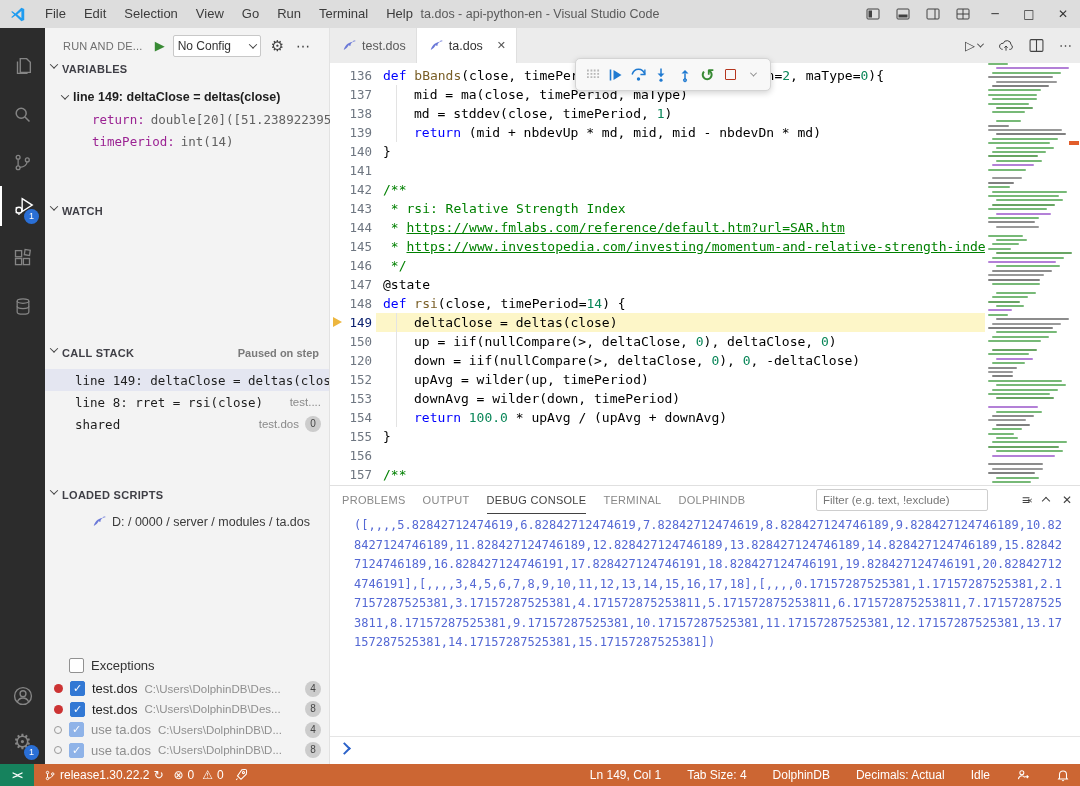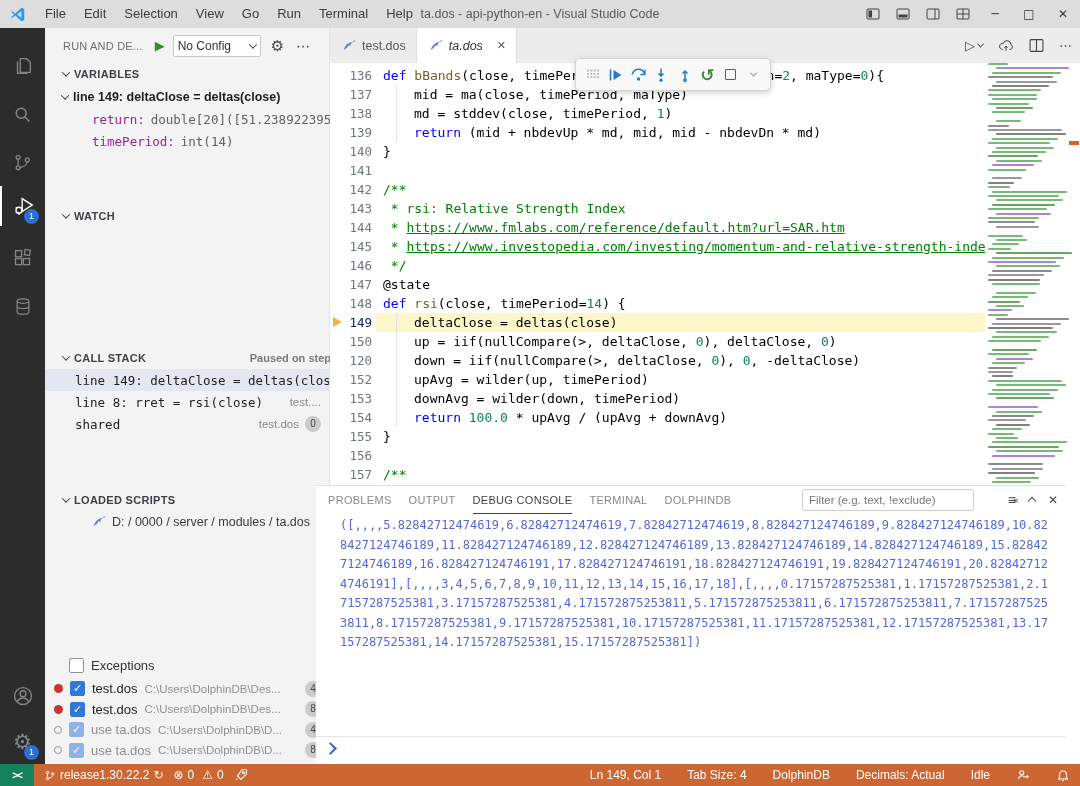--- a/index.html
+++ b/index.html
@@ -25,21 +25,21 @@
   .gear-glyph{font-size:21px;font-family:"DejaVu Sans",sans-serif}
 
   
   #sidebar{position:absolute;left:45px;top:28px;width:285px;height:736px;background:#f3f3f3;border-right:1px solid #e2e2e2}
   #sidebar-title{position:absolute;left:0;top:0;width:100%;height:35px;display:flex;align-items:center}
   #sidebar-title .lbl{margin-left:18px;font-size:11px;color:#6f6f6f;letter-spacing:.2px}
   #run-play{margin-left:12px;color:#388a34;font-size:13px}
   #config-select{margin-left:8px;width:88px;height:22px;background:#fff;border:1px solid #c8c8c8;border-radius:2px;font-size:12px;color:#333;display:flex;align-items:center;padding:0 4px;justify-content:space-between}
   #sb-gear{margin-left:10px;font-size:15px;color:#424242;font-family:"DejaVu Sans",sans-serif}
   #sb-more{margin-left:12px;font-size:14px;color:#424242}
-  .sect-head{position:absolute;left:12px;width:100%;height:22px;display:flex;align-items:center;font-size:11px;font-weight:bold;color:#3f3f46;letter-spacing:.3px}
+  .sect-head{position:absolute;left:0;width:100%;height:22px;display:flex;align-items:flex-start;font-size:11px;font-weight:bold;color:#3f3f46;letter-spacing:.3px}
   .sect-head .chev{margin:0 5px 0 6px}
   .chev{display:inline-block;width:6px;height:6px;border-right:1.3px solid #424242;border-bottom:1.3px solid #424242}
   .chev.down{transform:rotate(45deg) translate(-1px,-1px)}
   .chev.right{transform:rotate(-45deg)}
   .sect-right{position:absolute;right:10px;font-size:11px;font-weight:bold;color:#7a7a7a;letter-spacing:0}
   .var-scope{position:absolute;left:0;width:100%;height:22px;display:flex;align-items:center;font-weight:bold;font-size:12.5px;color:#1e1e1e}
   .var-scope .chev{margin:0 5px 0 17px}
   .var-row{position:absolute;left:47px;height:22px;display:flex;align-items:center;font-size:12.5px;white-space:nowrap}
   .var-name{color:#9b2393}
   .var-val{color:#616161;margin-left:6px}
@@ -63,21 +63,21 @@
   .bp-row .pill{margin:0 8px 0 4px;flex:none}
   .bp-row.dim .bp-name{color:#8f8f8f}
   .bp-row.dim .checkbox.checked{background:#8fb3e8;border-color:#8fb3e8}
 
   
   #editorgroup{position:absolute;left:330px;top:28px;width:750px;height:457px;background:#fff}
   #tabbar{position:absolute;left:0;top:0;width:100%;height:35px;background:#ececec;display:flex}
   .tab{height:35px;display:flex;align-items:center;padding:0 10px 0 12px;background:#ececec;border-right:1px solid #dfdfdf;font-size:12.5px;color:#5a5a5a}
   .tab svg{margin-right:6px}
   .tab.active{background:#fff;color:#333}
-  .tab.active .tab-label{font-style:italic}
+  .tab.active .tab-label{}
   .tab-close{margin-left:14px;font-size:11px;color:#555;font-family:"DejaVu Sans",sans-serif}
   #editor-actions{position:absolute;right:8px;top:0;height:35px;display:flex;align-items:center;gap:15px;color:#424242}
   #editor-actions .glyph{font-size:13px}
   #code-area{position:absolute;left:0;top:35px;width:655px;height:422px;overflow:hidden}
   .code-line{position:absolute;left:0;width:655px;height:19px;line-height:19px;font-size:13px;white-space:pre}
   .cur-line-bg{position:absolute;left:46px;right:0;top:0;height:19px;background:#fdf6c8}
   .ln{position:absolute;left:0;width:42px;text-align:right;color:#6e7681;font-size:12.5px}
   .code-text{position:absolute;left:53px;color:#000}
   .tok-k{color:#0000ff}
   .tok-f{color:#795E26}
@@ -93,21 +93,21 @@
 
   
   #debug-toolbar{position:absolute;left:245px;top:30px;width:196px;height:33px;background:#f8f8f8;border:1px solid #d4d4d4;border-radius:5px;box-shadow:0 2px 6px rgba(0,0,0,.18);display:flex;align-items:center;padding:0 6px;gap:3px}
   .dt-btn{width:24px;height:24px;display:flex;align-items:center;justify-content:center}
   #grip{color:#b8b8b8;font-size:12px;letter-spacing:-2px}
   #restart-glyph{color:#388a34;font-size:17px;font-weight:bold;font-family:"DejaVu Sans",sans-serif}
   #stop-glyph{width:11px;height:11px;border:1.6px solid #b5361f;border-radius:1px}
   #dt-chev .chev{border-color:#888}
 
   
-  #panel{position:absolute;left:316px;top:485px;width:750px;height:279px;background:#fff;border-top:1px solid #e0e0e0}
+  #panel{position:absolute;left:330px;top:485px;width:750px;height:279px;background:#fff;border-top:1px solid #e0e0e0}
   #panel-tabs{position:absolute;left:12px;top:0;height:28px;display:flex;gap:17px;align-items:center}
   .panel-tab{font-size:11px;color:#888;letter-spacing:.3px;height:28px;line-height:28px}
   .panel-tab.active{color:#424242;border-bottom:1.5px solid #424242}
   #filter-box{position:absolute;right:92px;top:3px;width:172px;height:22px;border:1px solid #cecece;border-radius:2px;background:#fff;display:flex;align-items:center}
   #filter-box input{border:none;outline:none;width:100%;font-size:11.5px;padding:0 6px;font-family:"Liberation Sans",sans-serif;color:#333;background:transparent}
   #filter-box input::placeholder{color:#767676}
   #panel-icons{position:absolute;right:8px;top:0;height:28px;display:flex;align-items:center;gap:13px;color:#424242}
   #clear-all{position:relative;font-size:14px;line-height:14px}
   #clear-all .x{position:absolute;right:-3px;bottom:-1px;font-size:7px;font-family:"DejaVu Sans",sans-serif}
   #panel-close,#panel-chevup{font-size:12px;font-family:"DejaVu Sans",sans-serif}

